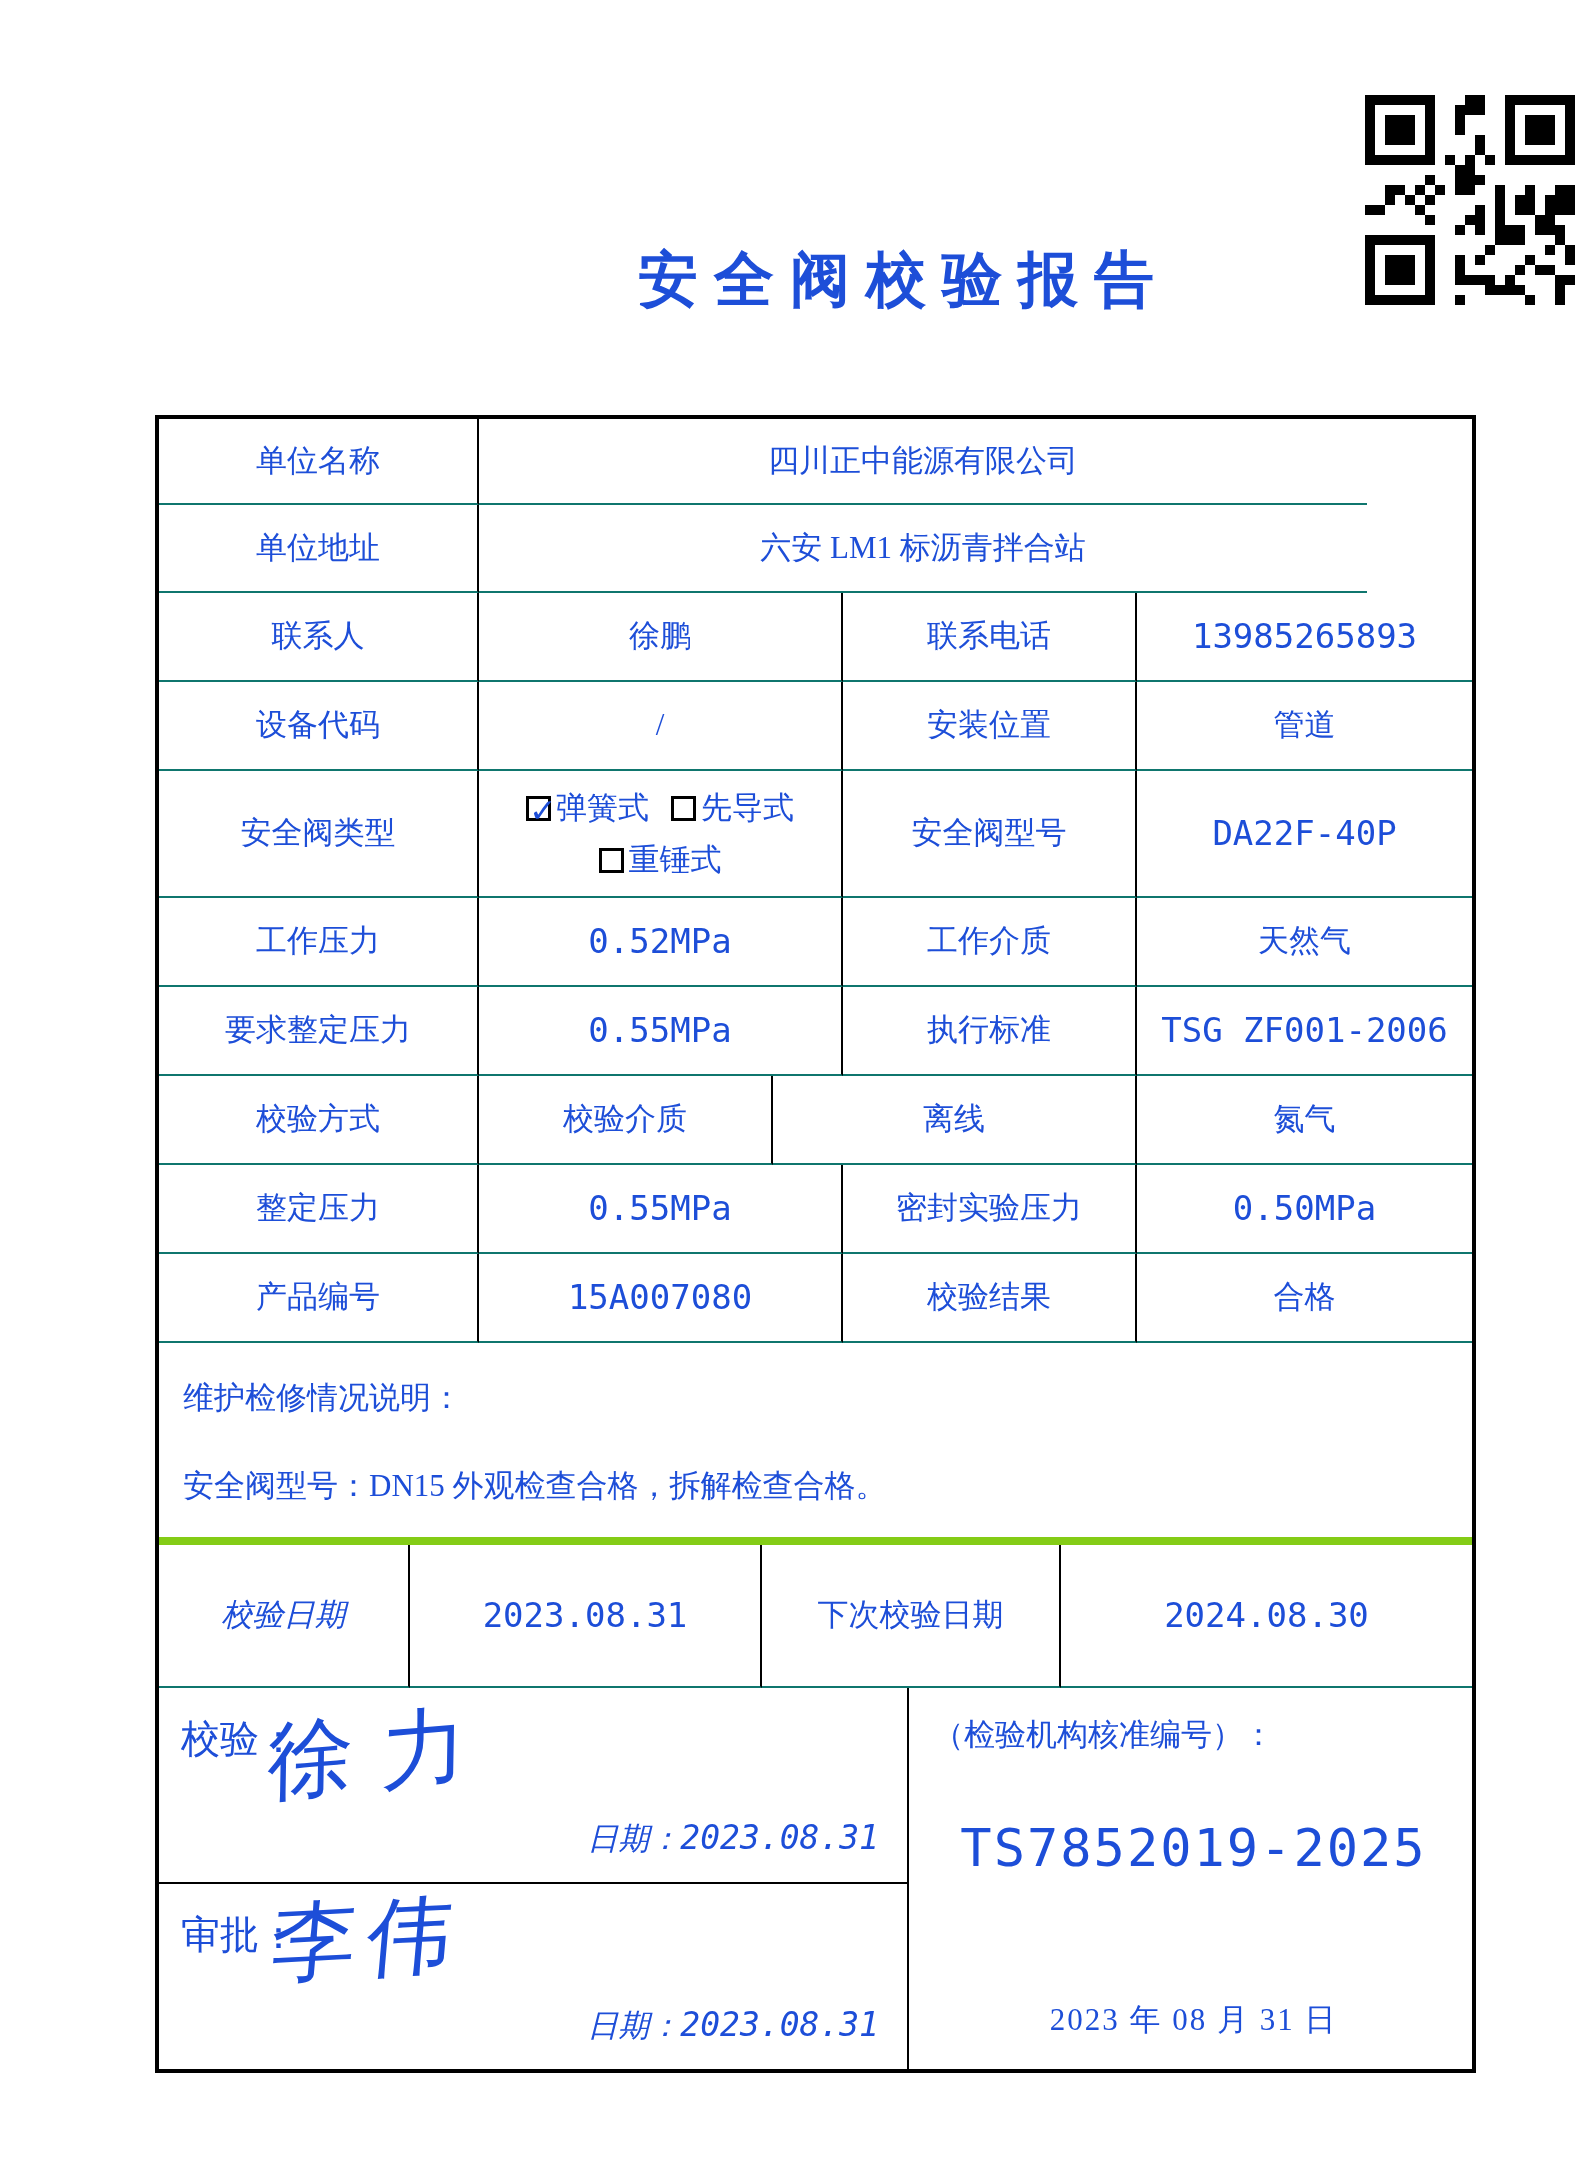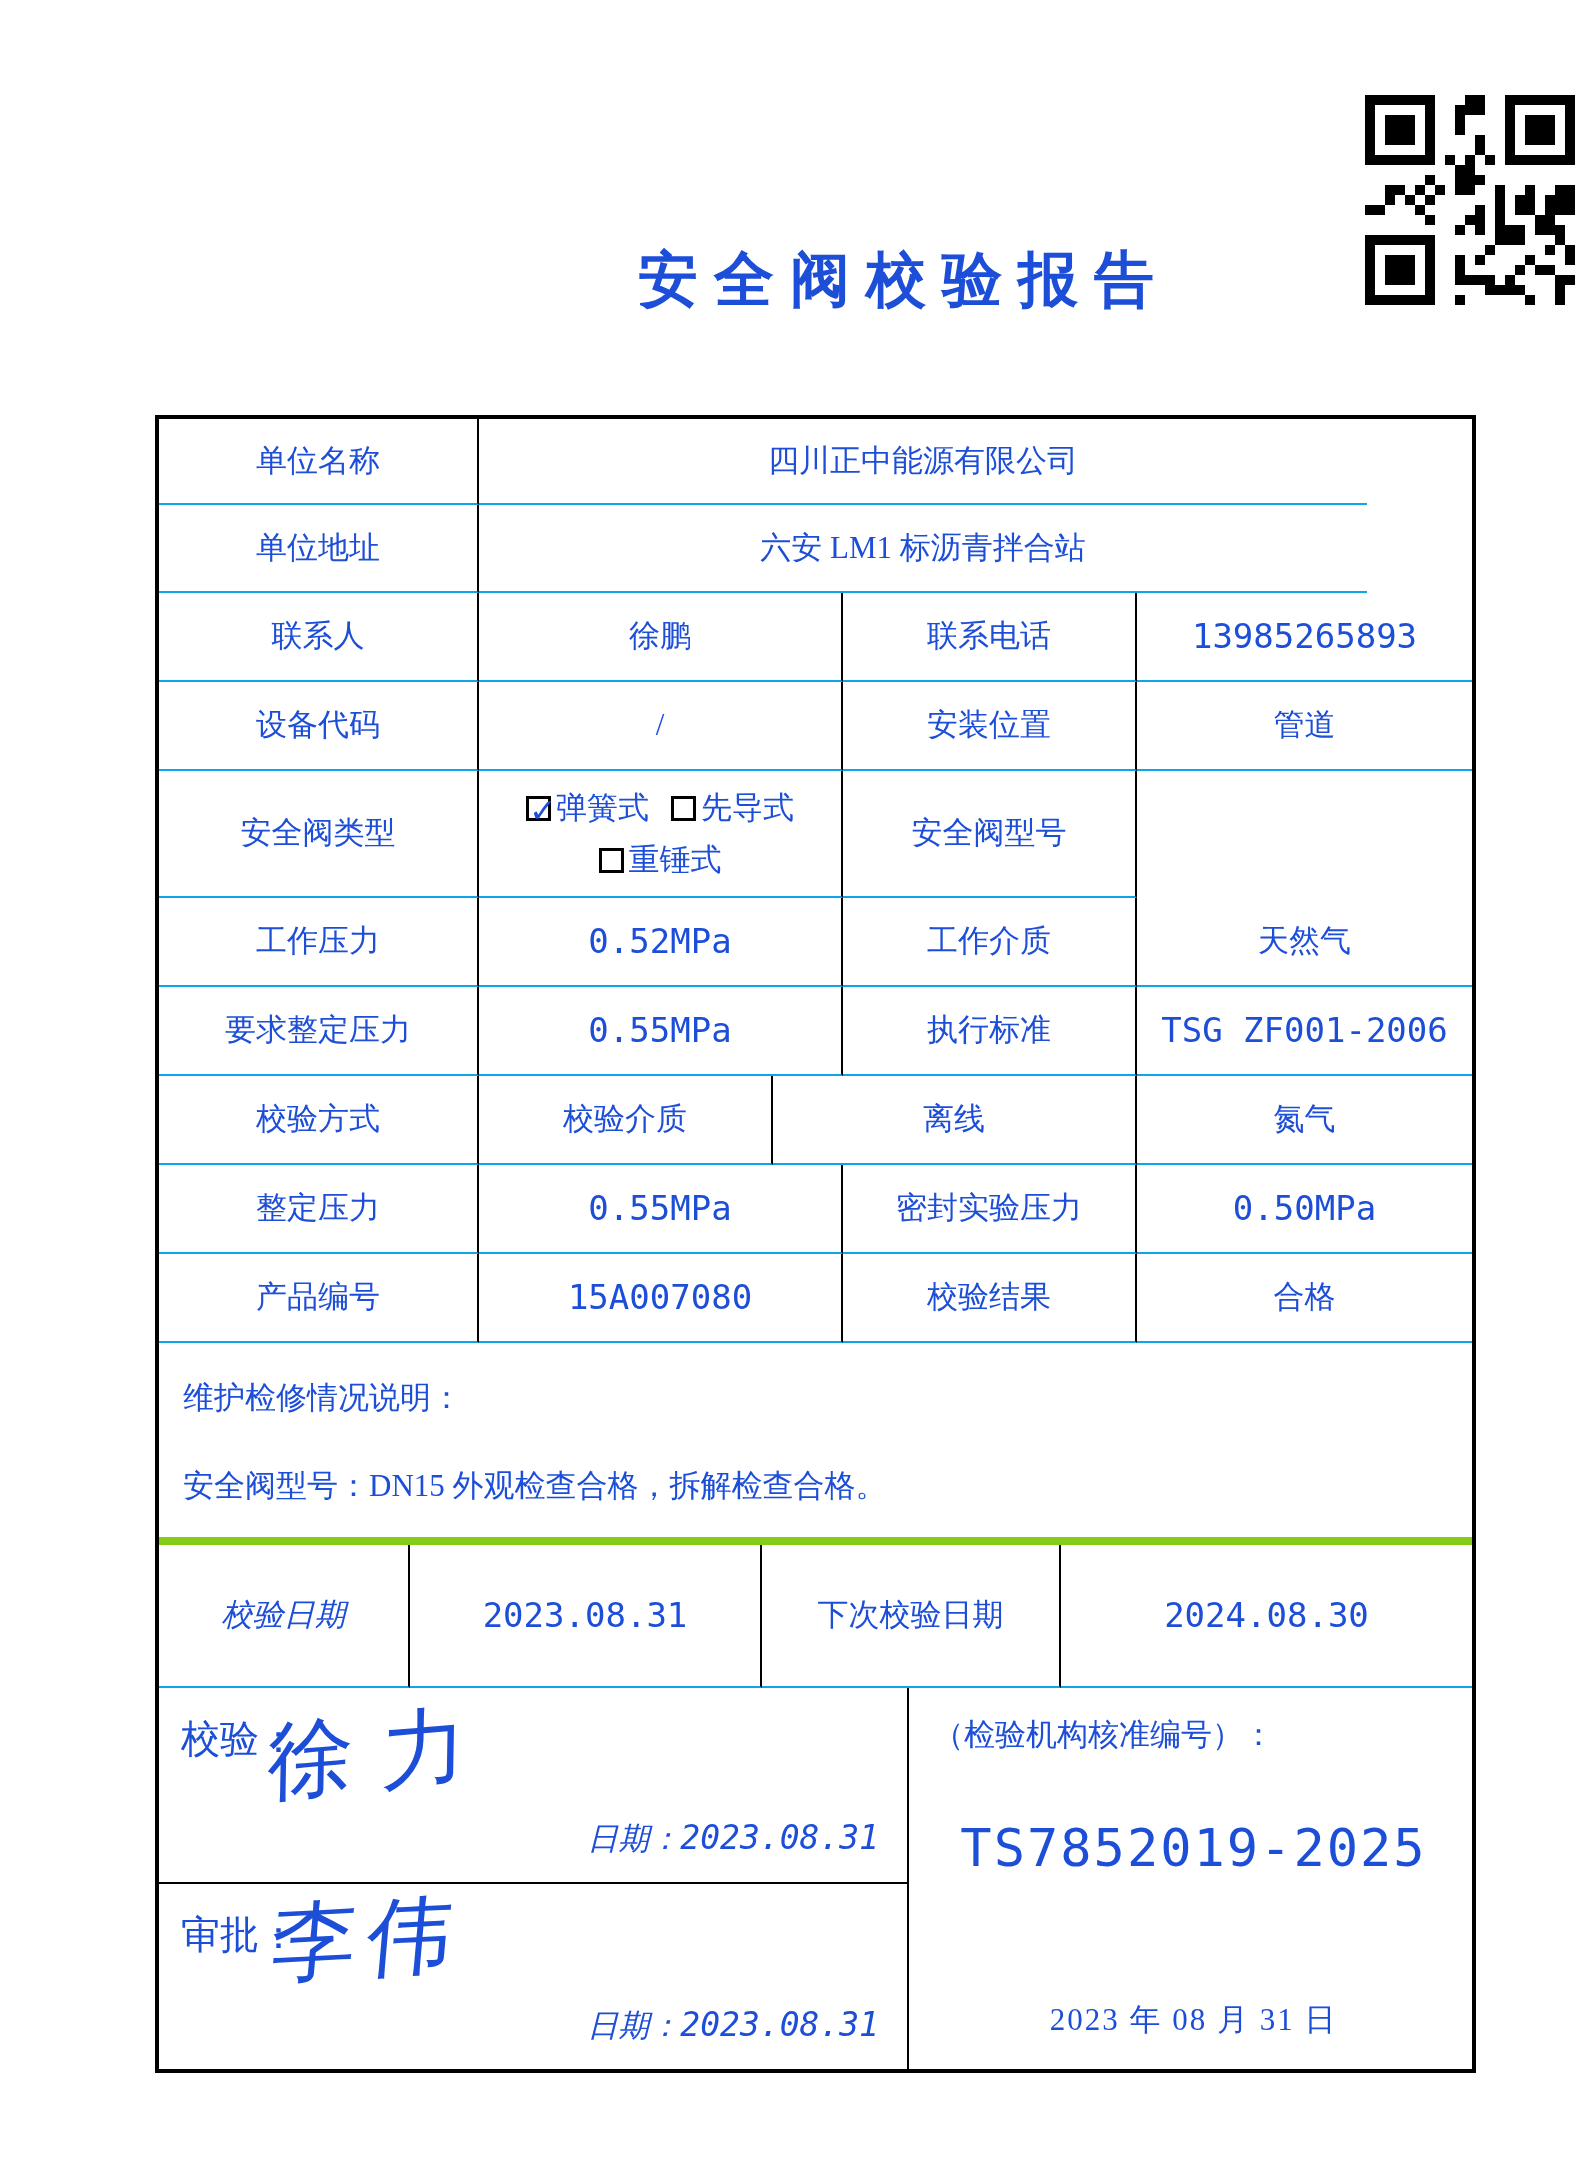--- a/index.html
+++ b/index.html
@@ -10,21 +10,21 @@
          letter-spacing:16px;line-height:1;white-space:nowrap;}
   .report-no{position:absolute;left:878px;top:350px;font-size:31px;white-space:nowrap;}
   .num{font-family:"DejaVu Sans Mono","Liberation Mono",monospace;font-size:34px;}
   .report-no .num{font-size:33px;}
 
   .qr{position:absolute;left:1365px;top:95px;width:210px;height:210px;}
 
   .tbl{position:absolute;left:155px;top:415px;width:1321px;box-sizing:border-box;
        border:4px solid #000;background:#fff;}
   .row{display:flex;width:100%;box-sizing:border-box;}
-  .cell{box-sizing:border-box;border-right:2px solid #000;border-bottom:2px solid #0ea5e9;
+  .cell{box-sizing:border-box;border-right:2px solid #000;border-bottom:2px solid #0f766e;
         display:flex;flex-direction:column;align-items:center;justify-content:center;
         text-align:center;font-size:31px;line-height:1.45;padding:2px;}
   .c1{width:320px;} .c2{width:364px;} .c3{width:294px;} .c4{width:335px;border-right:none;}
   .cva{width:888px;border-right:none;}
   .d1{width:251px;font-style:italic;} .d2{width:352px;} .d3{width:299px;} .d4{width:411px;border-right:none;}
   .h86{height:86px;} .h88{height:88px;} .h89{height:89px;} .h127{height:127px;} .h143{height:143px;}
 
   .cb-line{white-space:nowrap;line-height:52px;}
   .cb{display:inline-block;width:25px;height:25px;border:3px solid #000;box-sizing:border-box;
       vertical-align:-3px;margin-right:5px;position:relative;background:#fff;}
@@ -286,20 +286,23 @@
       <div class="cell c1 h127">安全阀类型</div>
       <div class="cell c2 h127">
         <div class="cb-line">
           <span class="cb-opt"><span class="cb checked"></span><span>弹簧式</span></span><span class="cb-opt"><span class="cb"></span><span>先导式</span></span>
         </div>
         <div class="cb-line">
           <span class="cb-opt"><span class="cb"></span><span>重锤式</span></span>
         </div>
       </div>
       <div class="cell c3 h127">安全阀型号</div>
+      <div class="cell c4 h127">
+          <span class="num">DA22F-40P</span>
+        </div>
     </div>
 
     <div class="row">
       <div class="cell c1 h89">工作压力</div>
       <div class="cell c2 h89">
           <span class="num">0.52MPa</span>
         </div>
       <div class="cell c3 h89">工作介质</div>
       <div class="cell c4 h89">天然气</div>
     </div>

